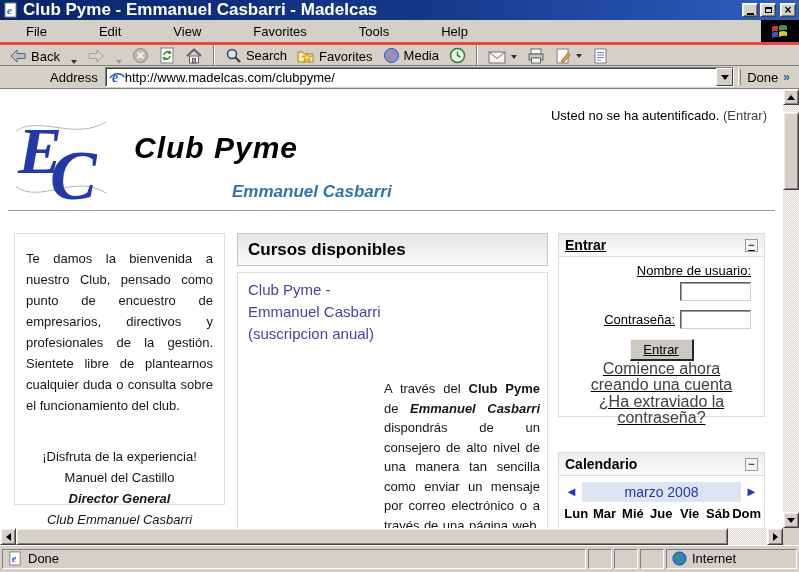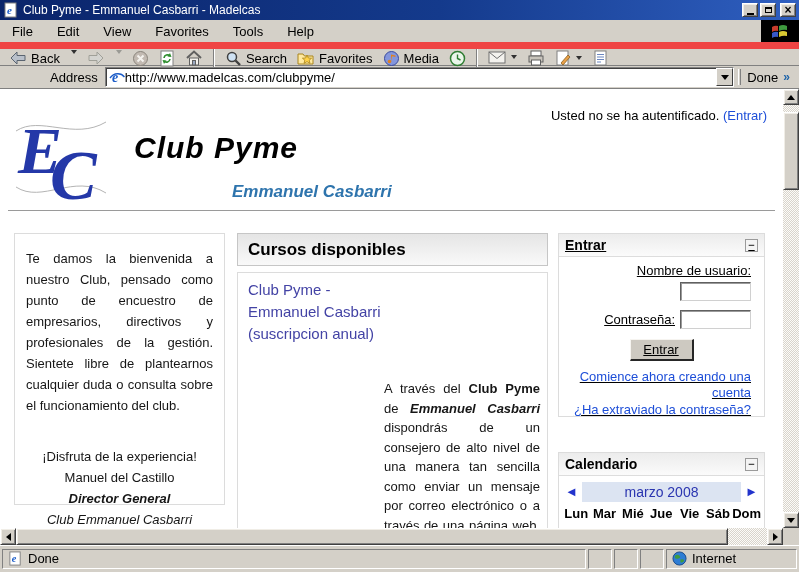--- a/index.html
+++ b/index.html
@@ -5,41 +5,41 @@
   * { margin:0; padding:0; box-sizing:border-box; }
   html,body { width:799px; height:572px; overflow:hidden; }
   body { font-family:"Liberation Sans", sans-serif; font-size:13px; color:#000; background:#d4d0c8; }
   .window { position:relative; width:799px; height:572px; background:#d4d0c8; overflow:hidden; }
 
   
   .titlebar { position:absolute; top:0; left:0; right:0; height:20px;
     background:linear-gradient(90deg,#0a246a 0%,#143a8c 55%,#2f5fc0 100%);
     display:flex; align-items:center; padding:0 3px; }
   .title-icon { width:16px; height:16px; flex:0 0 16px; }
-  .title-text { flex:1; color:#fff; font-weight:normal; font-size:12px; padding-left:4px;
+  .title-text { flex:1; color:#fff; font-weight:bold; font-size:17px; padding-left:4px;
     white-space:nowrap; overflow:hidden; }
   .winbtns { display:flex; gap:2px; }
   .wbtn { width:16px; height:14px; background:#d4d0c8; border:1px solid;
     border-color:#fff #404040 #404040 #fff; box-shadow:inset 1px 1px 0 #f0ede6, inset -1px -1px 0 #808080;
     display:flex; align-items:center; justify-content:center; }
   .wbtn.close { margin-left:2px; }
   .glyph-min { width:7px; height:2px; background:#000; margin-top:7px; }
   .glyph-restore { width:7px; height:6px; border:1px solid #000; border-top-width:2px; }
   .glyph-close { font-size:12px; font-weight:bold; line-height:10px; }
 
   
   .menubar { position:absolute; top:20px; left:0; right:0; height:22px; display:flex; align-items:stretch; }
-  .menu-item { padding:4px 12px 0; font-size:13px; }
+  .menu-item { padding:4px 26px 0; font-size:13px; }
   .throbber { position:absolute; right:0; top:0; width:38px; height:22px; background:#000;
     display:flex; align-items:center; justify-content:center; }
 
   
   .toolbar { position:absolute; top:42px; left:0; right:0; height:24px;
-    border-top:7px solid #ef4444; border-bottom:1px solid #808080;
-    display:flex; align-items:flex-start; padding:0 4px; }
+    border-top:3px solid #ef4444; border-bottom:1px solid #808080;
+    display:flex; align-items:flex-end; padding:0 4px; }
   .tbtn { display:flex; align-items:center; gap:4px; padding:1px 5px; font-size:13px; white-space:nowrap; }
   .tbtn svg { display:block; }
   .tsep { width:2px; height:20px; border-left:1px solid #808080; border-right:1px solid #fff; margin:0 5px; }
   .dd { width:0; height:0; border-left:3px solid transparent; border-right:3px solid transparent;
     border-top:4px solid #303030; margin-left:1px; }
   .dd.dis { border-top-color:#9a9a94; }
 
   
   .addressbar { position:absolute; top:66px; left:0; right:0; height:23px;
     border-bottom:1px solid #808080; display:flex; align-items:center; padding:0 3px; }
@@ -59,21 +59,21 @@
     border-right:5px solid #000; }
   .tri-right { width:0; height:0; border-top:4px solid transparent; border-bottom:4px solid transparent;
     border-left:5px solid #000; }
   .grip { width:3px; height:16px; border-left:1px solid #fff; border-right:1px solid #808080; margin:0 4px; }
   .links-area { display:flex; align-items:center; gap:5px; padding:0 6px 0 2px; font-size:13px; }
   .chevron { color:#1e63a8; font-weight:bold; font-size:12px; }
 
   
   .viewport { position:absolute; top:89px; left:0; width:783px; height:439px; background:#fff; overflow:hidden; }
   .auth-line { position:absolute; top:19px; right:16px; font-size:13px; }
-  a.plink { color:#1d4ed8; text-decoration:none; cursor:pointer; }
+  a.plink { color:#404040; text-decoration:none; cursor:pointer; }
   .logo { position:absolute; left:12px; top:20px; }
   .site-title { position:absolute; left:134px; top:42px; font-size:30px; font-weight:bold;
     font-style:italic; letter-spacing:1px; }
   .site-subtitle { position:absolute; left:232px; top:93px; font-size:17px; font-style:italic;
     font-weight:bold; color:#2e74ad; }
   .header-rule { position:absolute; top:121px; left:8px; right:8px; border-top:1px solid #9a9a9a; }
 
   .welcome-box { position:absolute; left:14px; top:144px; width:211px; height:272px;
     border:1px solid #dcdcdc; padding:14px 11px; font-size:13px; line-height:21px;
     text-align:justify; color:#161616; }
@@ -100,21 +100,21 @@
     font-size:11px; line-height:10px; text-align:center; color:#444; }
   .login-body { padding:6px 13px 0; font-size:13px; text-align:right; }
   .field-input { width:71px; height:19px; border:1px solid; border-color:#606060 #d0d0d0 #d0d0d0 #606060;
     box-shadow:inset 1px 1px 0 #9a9a9a; font-family:"Liberation Sans",sans-serif; font-size:12px; padding:0 2px; }
   .user-input { display:block; margin:4px 0 0 auto; }
   .pass-row { margin-top:9px; display:flex; align-items:center; justify-content:flex-end; gap:5px; }
   .entrar-btn { display:block; margin:10px auto 0; width:64px; height:22px;
     background:#cdc9c1; border-style:solid; border-width:1px 2px 2px 1px;
     border-color:#f6f4f0 #262626 #262626 #f6f4f0;
     font-family:"Liberation Sans",sans-serif; font-size:13px; text-align:center; }
-  .login-links { margin-top:8px; text-align:right; line-height:16px; font-size:13px; }
+  .login-links { text-align:center; line-height:16px; font-size:16px; }
   .login-links a { display:block; }
   .login-links a + a { margin-top:1px; }
 
   .cal-nav { display:flex; align-items:center; padding:6px 5px 0; }
   .cal-arrow { color:#2233cc; font-size:13px; width:15px; text-align:center; line-height:16px; }
   .cal-month { flex:1; background:#dce4f2; color:#2a35b0; text-align:center; font-size:14px;
     padding:2px 0; margin:0 3px; }
   .cal-days { display:flex; margin-top:4px; padding:0 3px; }
   .cal-day { flex:1; text-align:center; font-weight:bold; font-size:13px; }
 

